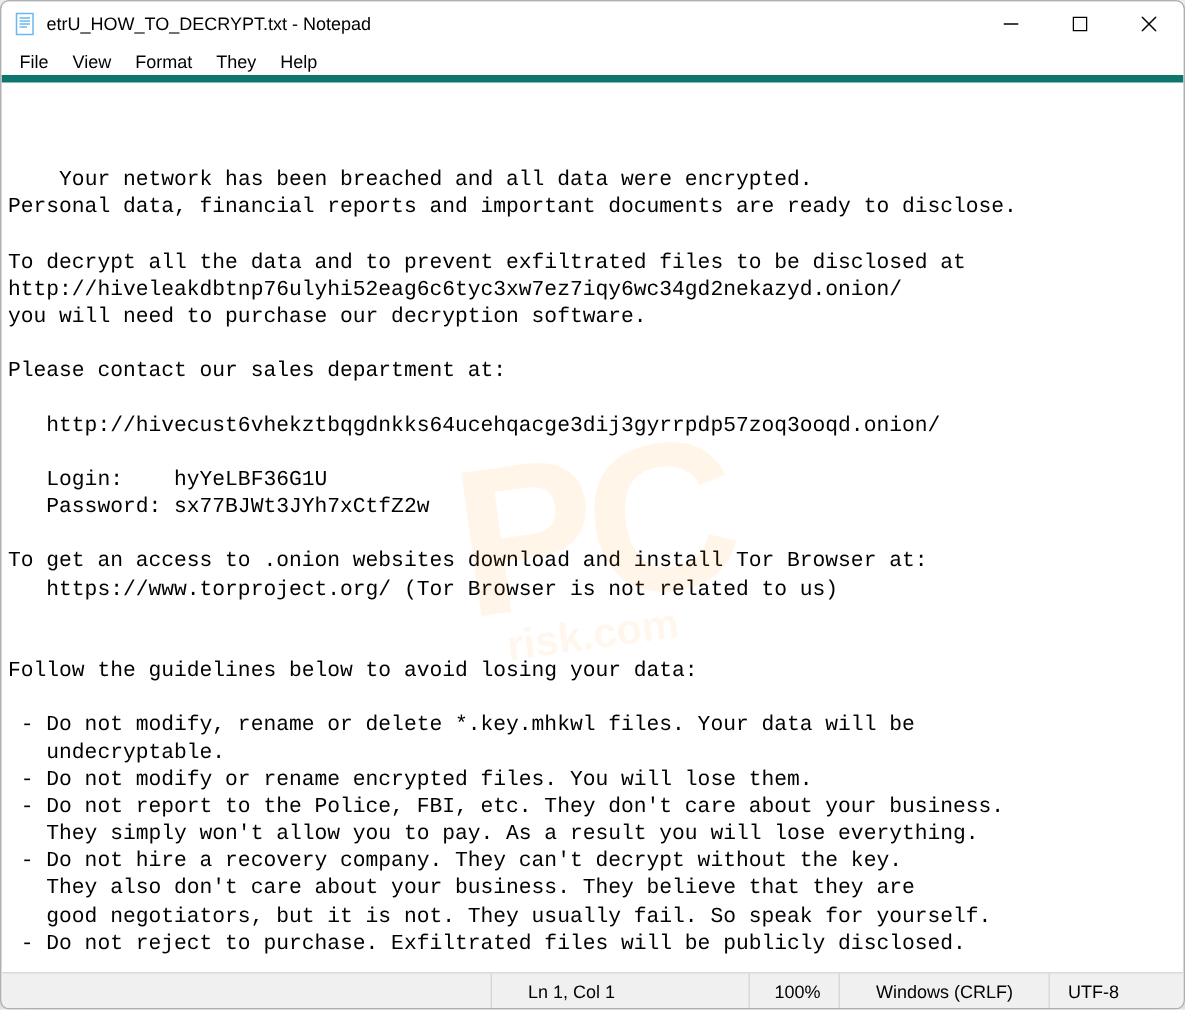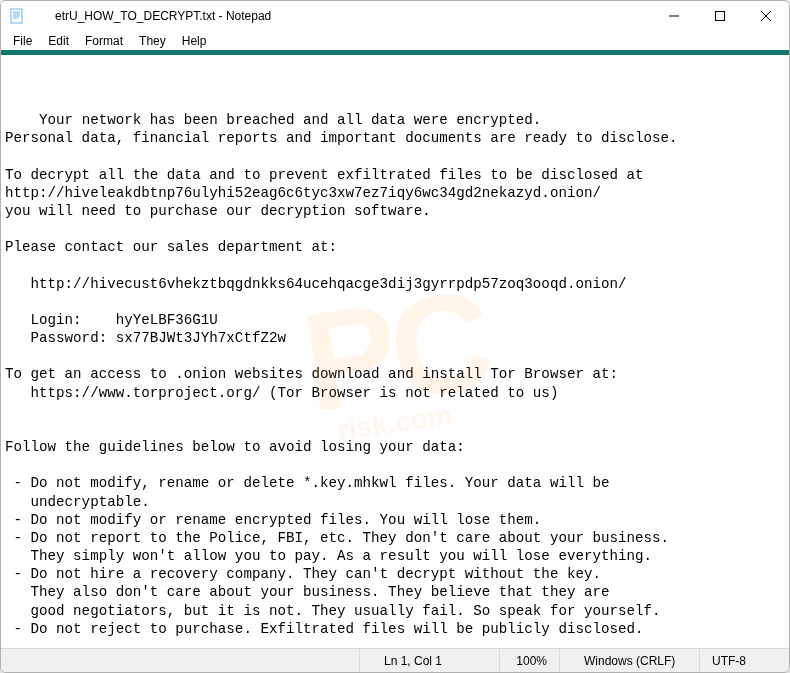--- a/index.html
+++ b/index.html
@@ -28,21 +28,21 @@
       align-items: center;
       background: #ffffff;
       border-bottom: 1px solid transparent;
       font-size: 12px;
     }
     .titlebar-icon {
       width: 16px; height: 16px;
       margin-left: 8px; margin-right: 6px;
       display: inline-flex;
     }
-    .titlebar-title { flex: 0 0 auto; color: #000; margin-left: 24px; }
+    .titlebar-title { flex: 0 0 auto; color: #000; }
     .titlebar-spacer { flex: 1 1 auto; }
     .win-controls { display: flex; height: 100%; }
     .win-btn {
       width: 46px; height: 100%;
       display: inline-flex;
       align-items: center;
       justify-content: center;
       font-family: "Segoe UI Symbol","Segoe UI",sans-serif;
       font-size: 10px;
       color: #000;
@@ -106,21 +106,21 @@
     }
     .status-cell {
       border-left: 1px solid #d8d8d8;
       padding: 3px 12px;
       display: flex;
       align-items: center;
     }
     .status-spacer { flex: 1 1 auto; border-left:none;}
     .status-wide { min-width: 140px; padding-left: 24px; }
     .status-med { min-width: 90px; }
-    .status-sm { min-width: 60px; justify-content: flex-end;}
+    .status-sm { min-width: 60px; justify-content: flex-end; margin-left: 32px;}
   </style>
 </head>
 <body>
 
 <div class="window">
 
   <div class="titlebar">
     <span class="titlebar-icon">
       <svg viewBox="0 0 16 16" width="16" height="16">
         <rect x="2" y="1" width="11" height="14" fill="#ffffff" stroke="#6bb7f0" stroke-width="1"></rect>
@@ -147,21 +147,21 @@
         <svg width="10" height="10" viewBox="0 0 10 10">
             <line x1="0" y1="0" x2="10" y2="10" stroke="#000" stroke-width="1"></line>
             <line x1="10" y1="0" x2="0" y2="10" stroke="#000" stroke-width="1"></line>
           </svg>
       </div>
     </div>
   </div>
 
   <div class="menubar menubar-sep">
     <span class="menu-item">File</span>
-    <span class="menu-item">Edit</span>
+    <span class="menu-item">View</span>
     <span class="menu-item">Format</span>
     <span class="menu-item">They</span>
     <span class="menu-item">Help</span>
   </div>
 
   <div class="content">
     <div class="watermark">PC</div>
     <div class="watermark-sub">risk.com</div>
     <span>Your network has been breached and all data were encrypted.
 Personal data, financial reports and important documents are ready to disclose.

